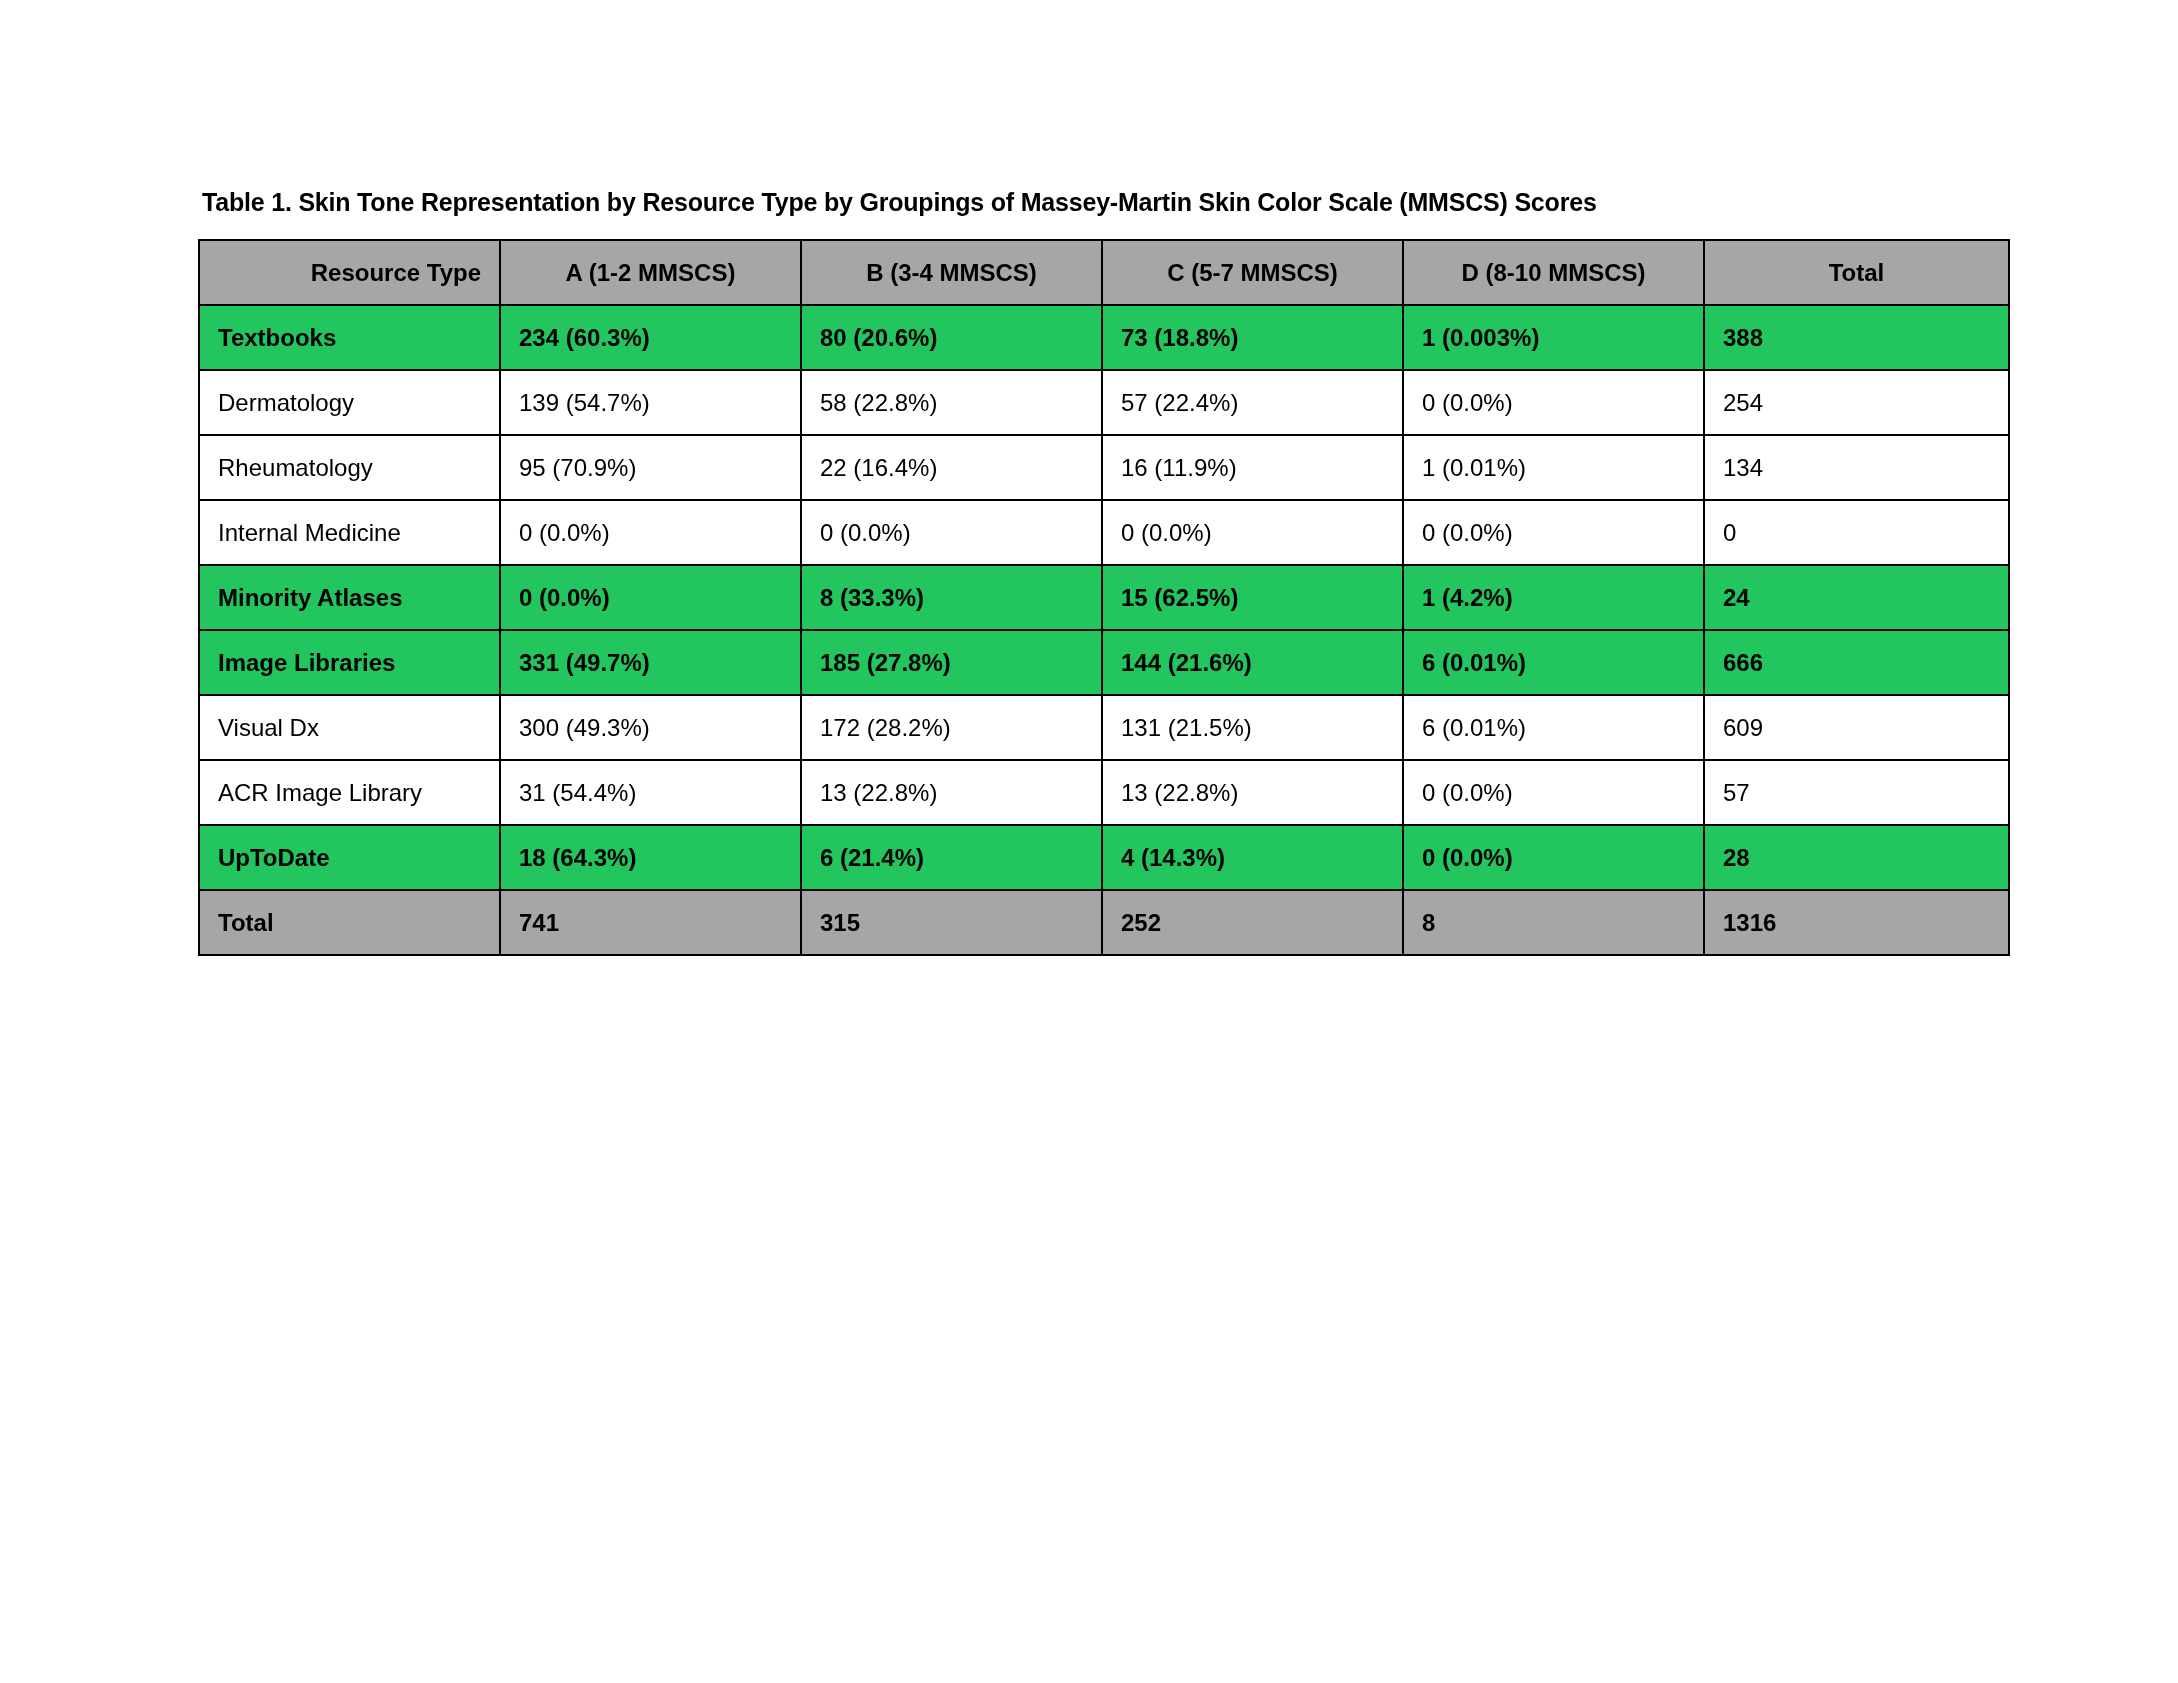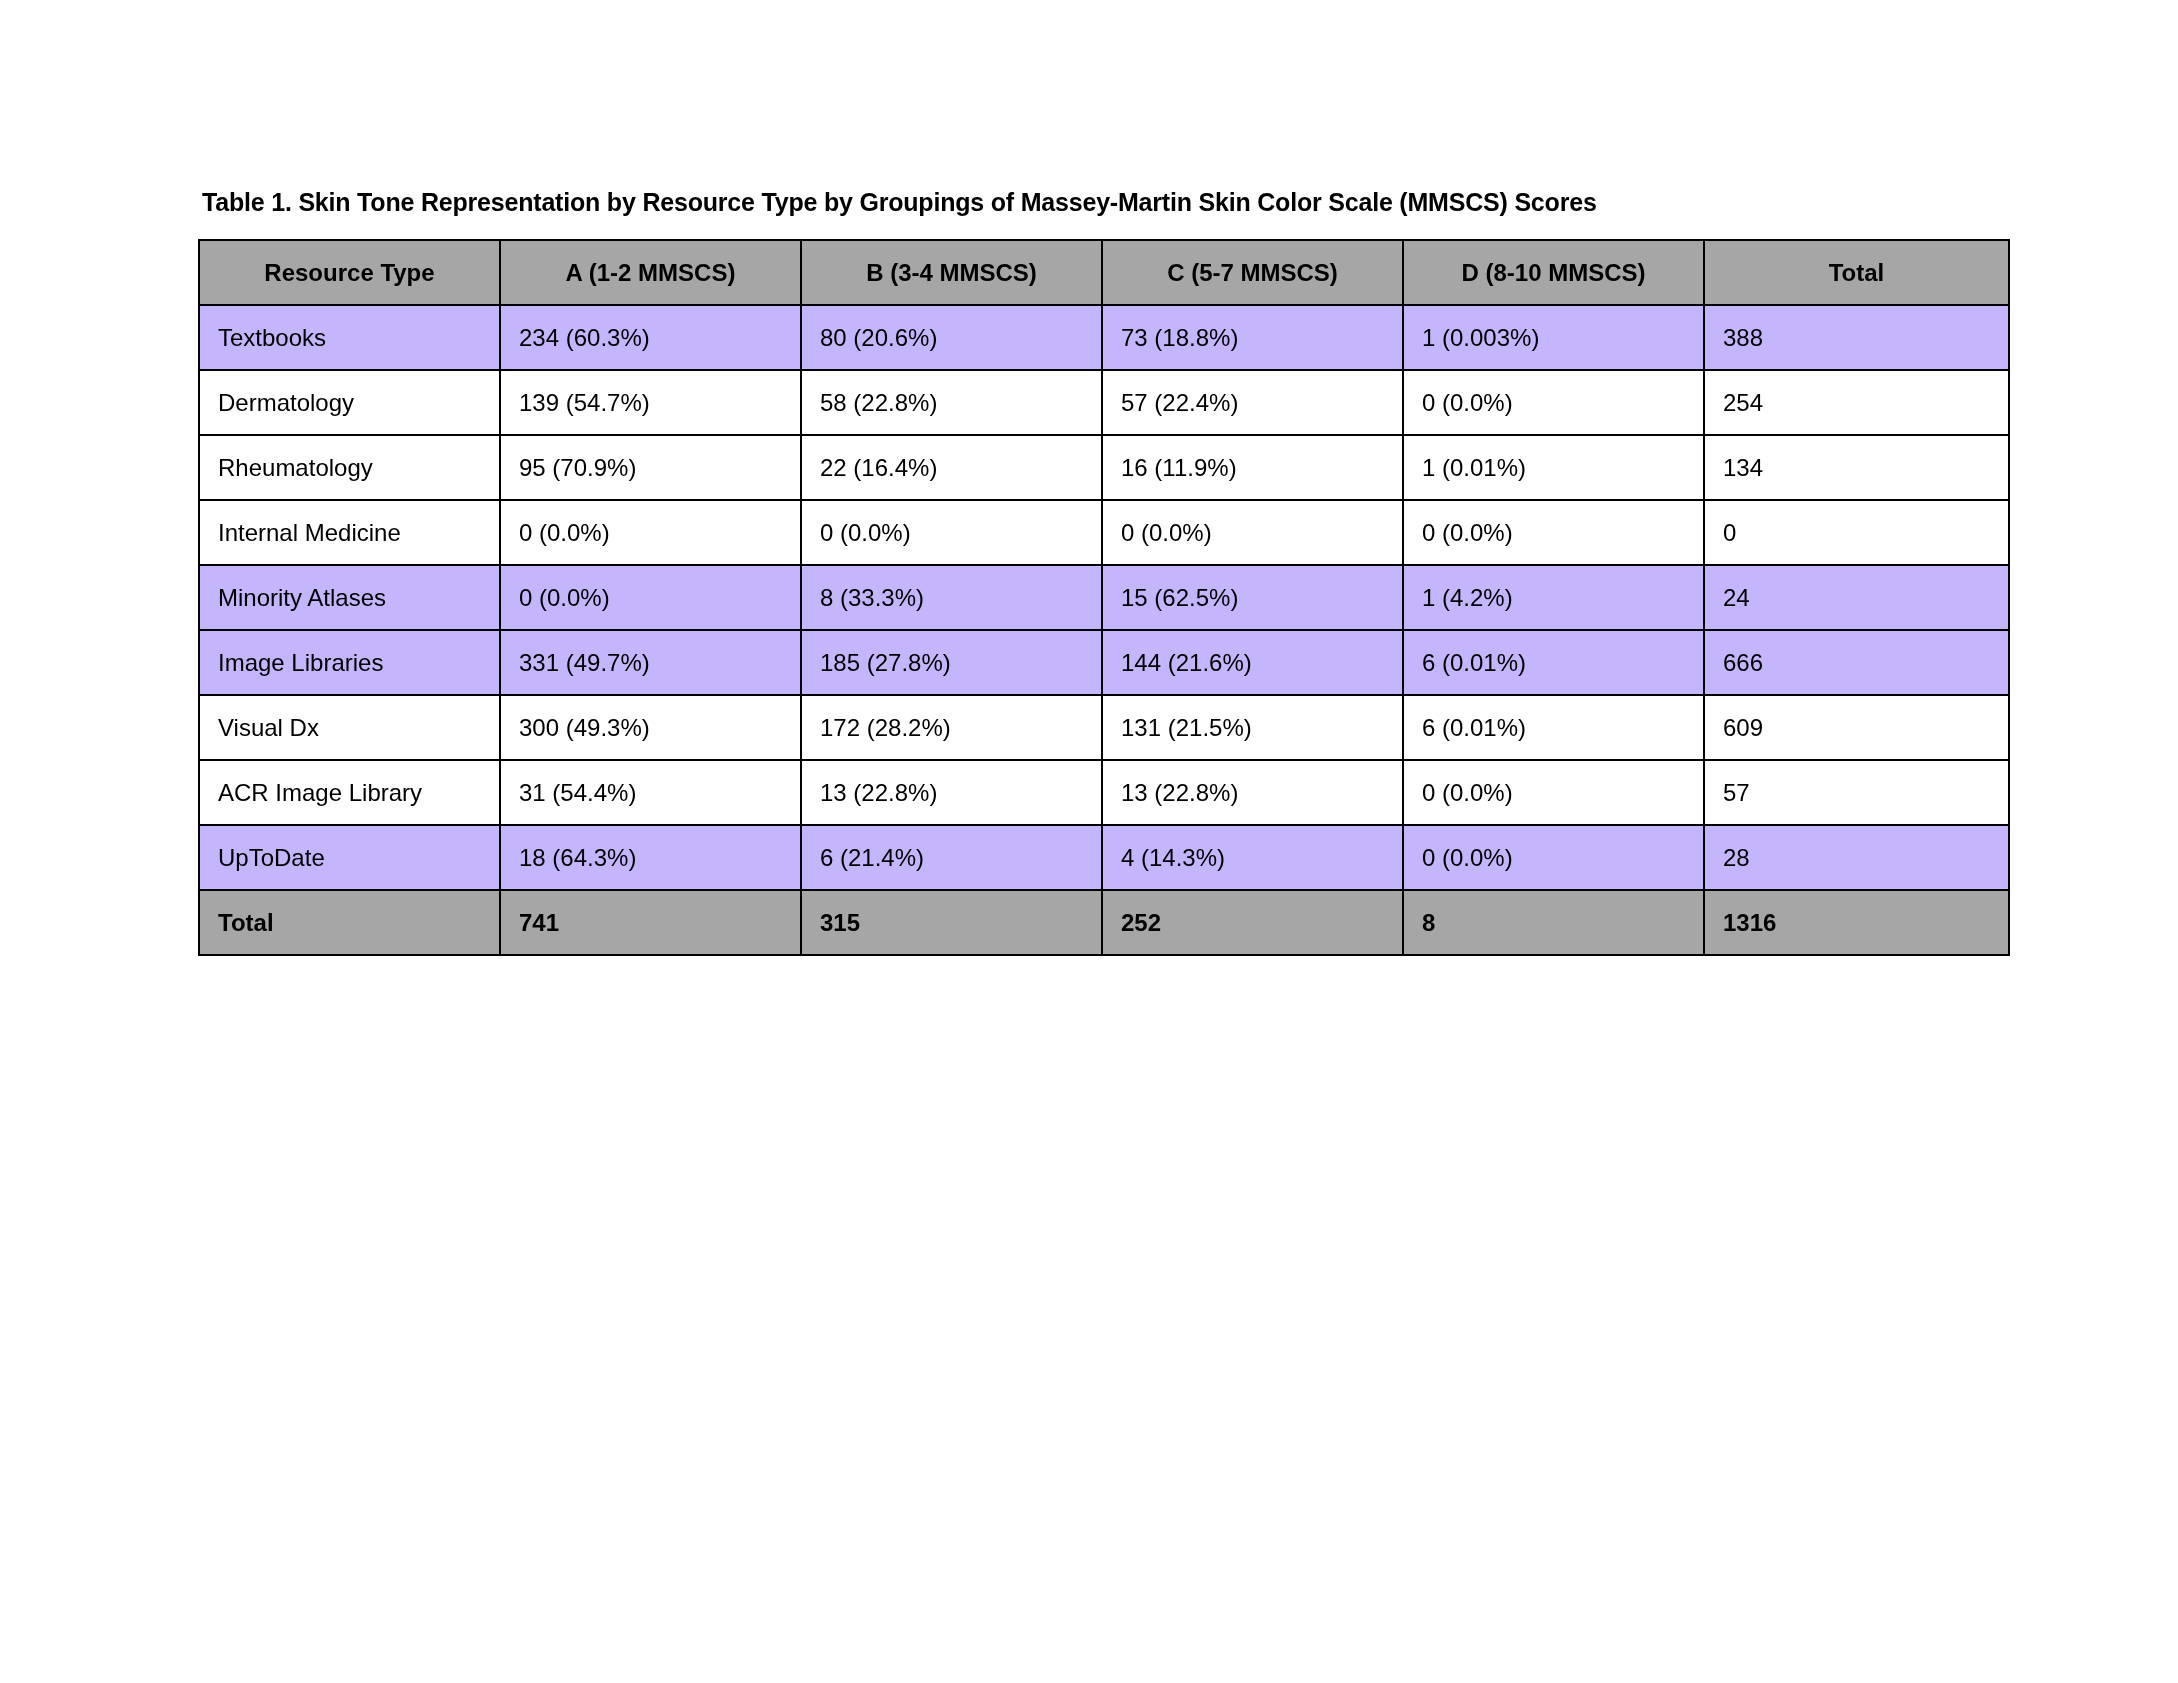--- a/index.html
+++ b/index.html
@@ -54,32 +54,32 @@
   col.c3 { width: 301px; }
   col.c4 { width: 301px; }
   col.c5 { width: 305px; }
 
   tr.header-row th {
     background: #a6a6a6;
     font-weight: bold;
     text-align: center;
   }
   tr.header-row th.label-cell {
-    text-align: center;
+    text-align: right;
     margin-top: 36px;
   }
   td.label-cell {
     text-align: left;
   }
   td.num-cell {
     text-align: left;
   }
   tr.group-row td {
-    background: #c4b5fd;
-    font-weight: normal;
+    background: #22c55e;
+    font-weight: bold;
   }
   tr.sub-row td {
     background: #ffffff;
     font-weight: normal;
   }
   tr.total-row td {
     background: #a6a6a6;
     font-weight: bold;
   }
   

